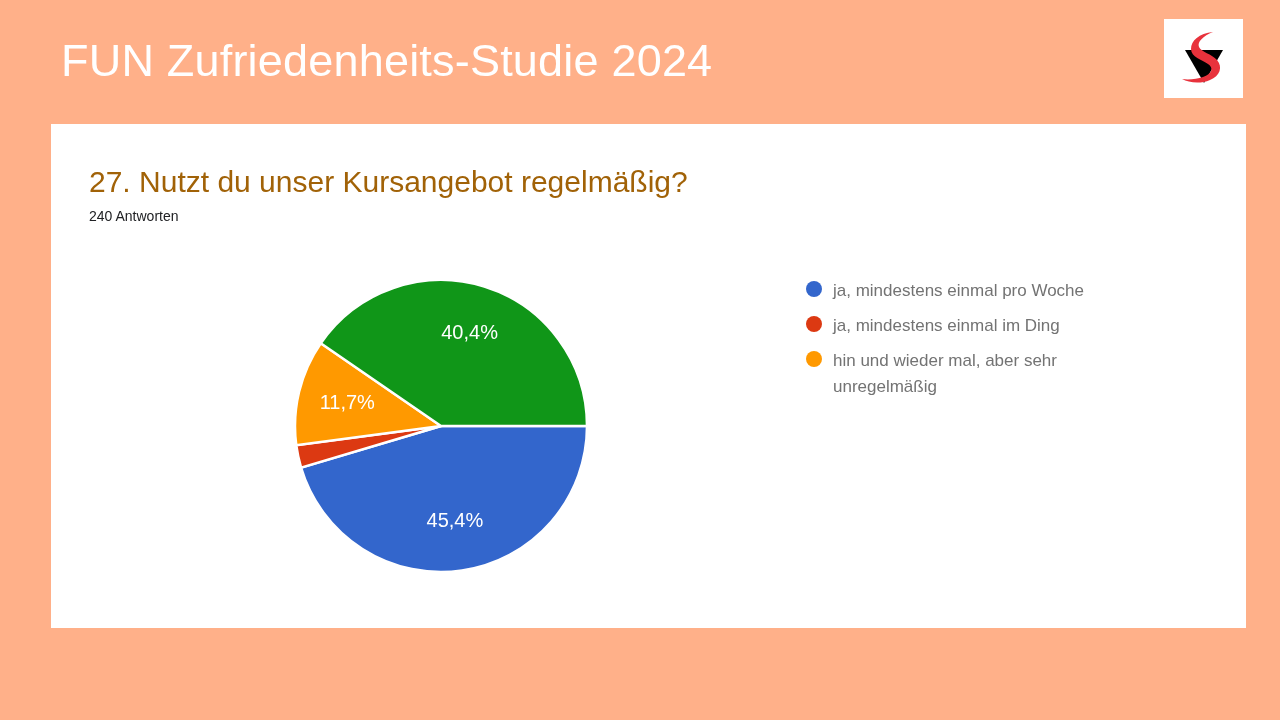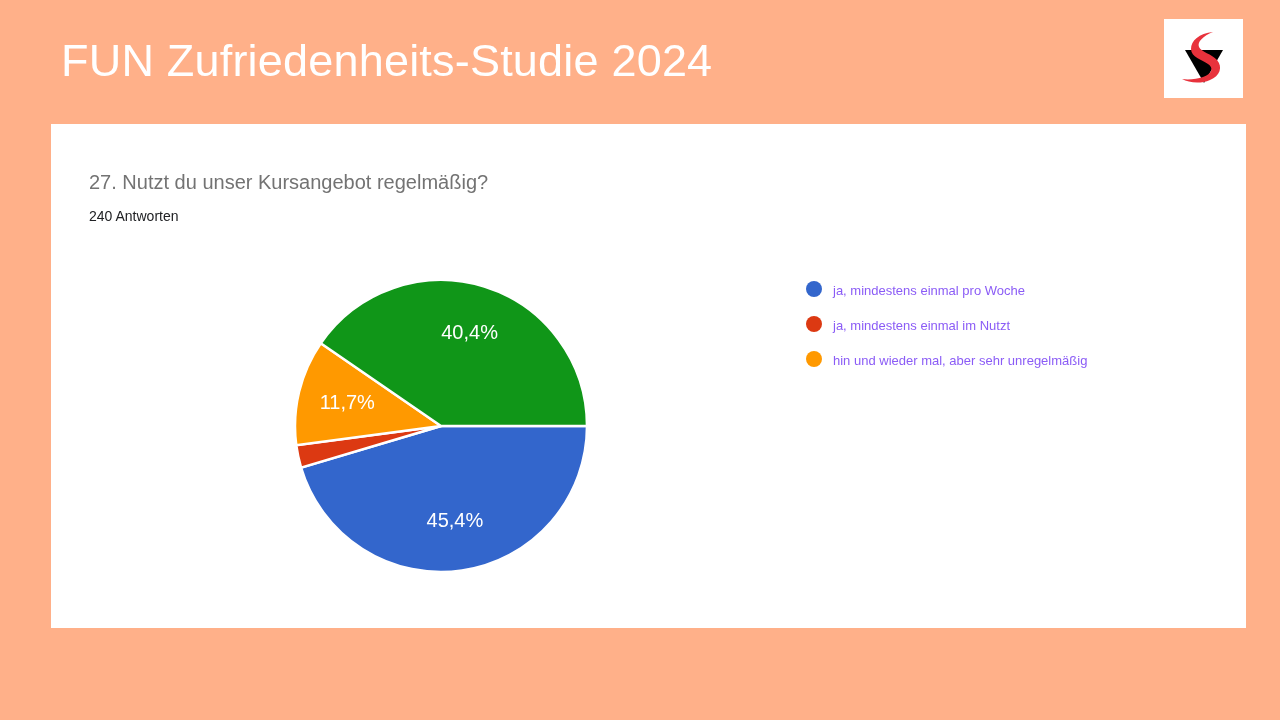--- a/index.html
+++ b/index.html
@@ -54,23 +54,23 @@
     top: 124px;
     width: 1195px;
     height: 504px;
     background: #ffffff;
   }
 
   #question-title {
     position: absolute;
     left: 38px;
     top: 44px;
-    font-size: 20px;
+    font-size: 30px;
     line-height: 28px;
-    color: #737373;
+    color: #a16207;
     font-weight: 400;
     white-space: nowrap;
   }
   #answer-count {
     position: absolute;
     left: 38px;
     top: 81px;
     font-size: 14px;
     line-height: 22px;
     color: #202124;
@@ -108,23 +108,23 @@
   }
   .legend-bullet {
     flex: 0 0 auto;
     width: 16px;
     height: 16px;
     border-radius: 50%;
     margin-top: 3px;
     margin-right: 11px;
   }
   .legend-label {
-    font-size: 13px;
+    font-size: 17px;
     line-height: 26px;
-    color: #8b5cf6;
+    color: #737373;
     max-width: 320px;
   }
 </style>
 </head>
 <body>
 
 <div id="slide">
 
   <div id="slide-title">FUN Zufriedenheits-Studie 2024</div>
 
@@ -157,21 +157,21 @@
       </svg>
     </div>
 
     <div id="legend">
         <div class="legend-item">
           <span class="legend-bullet" style="background: rgb(51, 102, 204);"></span>
           <span class="legend-label">ja, mindestens einmal pro Woche</span>
         </div>
         <div class="legend-item">
           <span class="legend-bullet" style="background: rgb(220, 57, 18);"></span>
-          <span class="legend-label">ja, mindestens einmal im Nutzt</span>
+          <span class="legend-label">ja, mindestens einmal im Ding</span>
         </div>
         <div class="legend-item">
           <span class="legend-bullet" style="background: rgb(255, 153, 0);"></span>
           <span class="legend-label">hin und wieder mal, aber sehr unregelmäßig</span>
         </div>
       </div>
 
   </div>
 </div>
 

